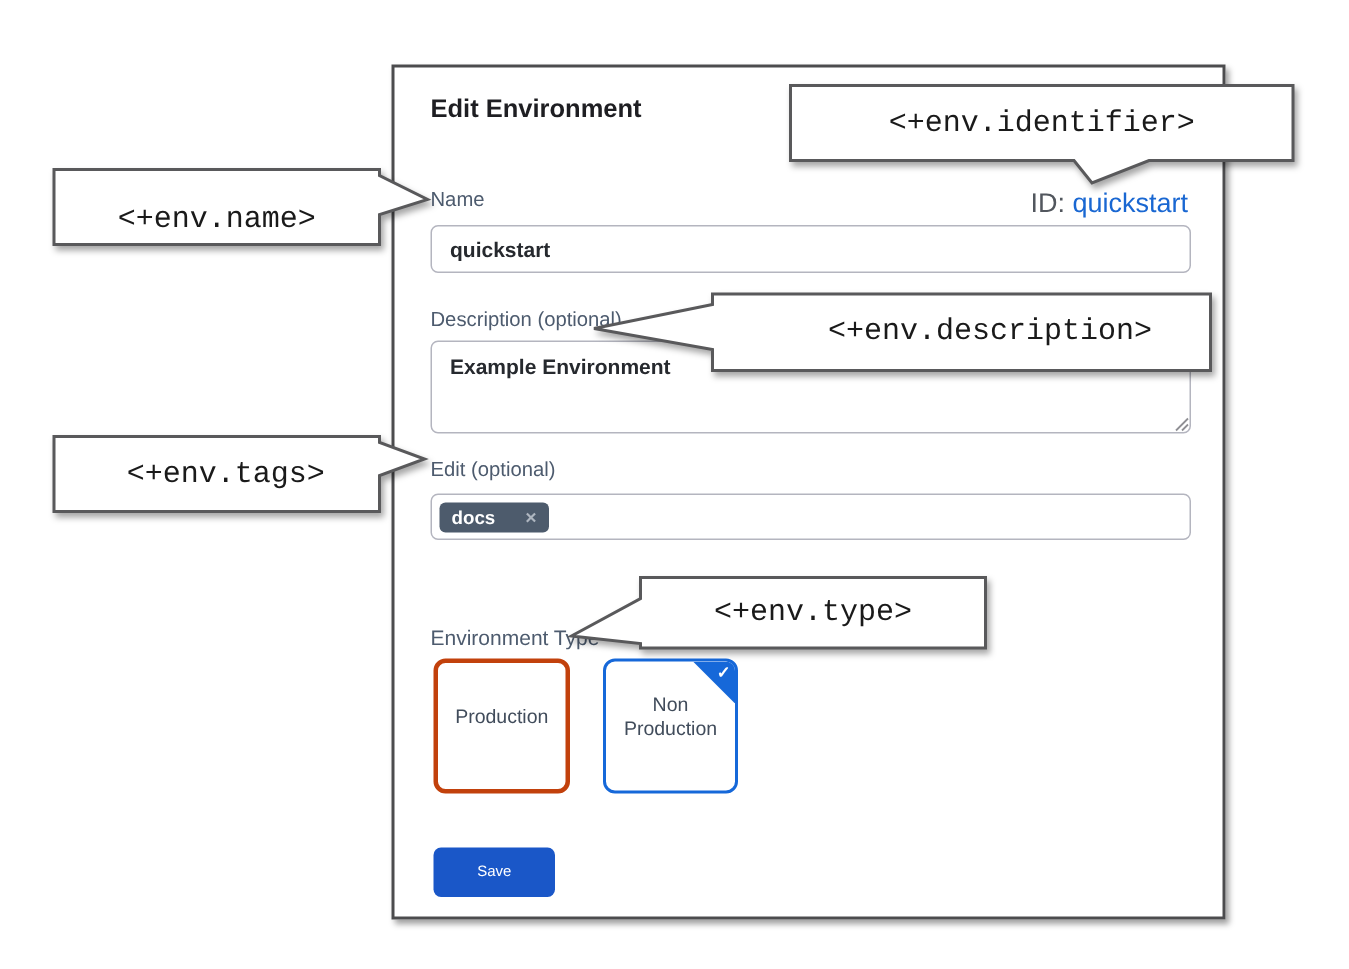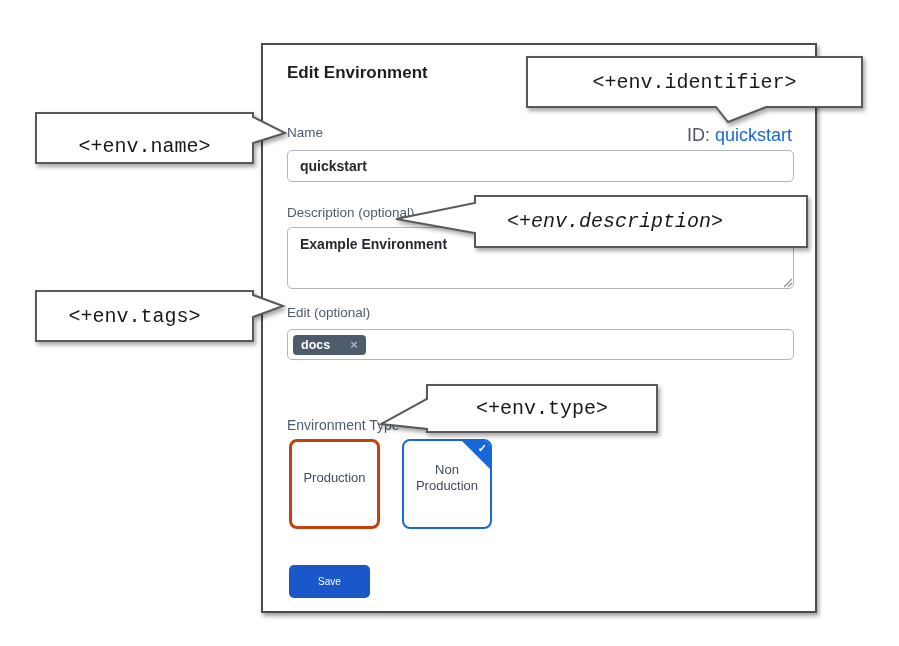--- a/index.html
+++ b/index.html
@@ -106,22 +106,22 @@
   }
   .callout-text {
     position: absolute;
     display: flex; align-items: center; justify-content: center;
     font-family: "Liberation Mono", monospace;
     font-size: 20px; color: #1a1a1a;
     white-space: nowrap;
   }
   .ct-identifier  { left: 527px; top: 57px;  width: 335px; height: 50px; }
   .ct-name        { left: 36px;  top: 113px; width: 217px; height: 34px; margin-top: 16px; }
-  .ct-description { left: 449px; top: 196px; width: 332px; height: 51px; font-style: italic; }
-  .ct-tags        { left: 20px;  top: 291px; width: 217px; height: 50px; padding-left: 12px; }
+  .ct-description { left: 494px; top: 196px; width: 332px; height: 51px; }
+  .ct-tags        { left: 36px;  top: 291px; width: 217px; height: 50px; padding-left: 12px; }
   .ct-type        { left: 427px; top: 385px; width: 230px; height: 47px; }
 </style>
 </head>
 <body>
 
 <div class="canvas">
 
   <div class="dialog">
 
     <div class="dialog-title">Edit Environment</div>

